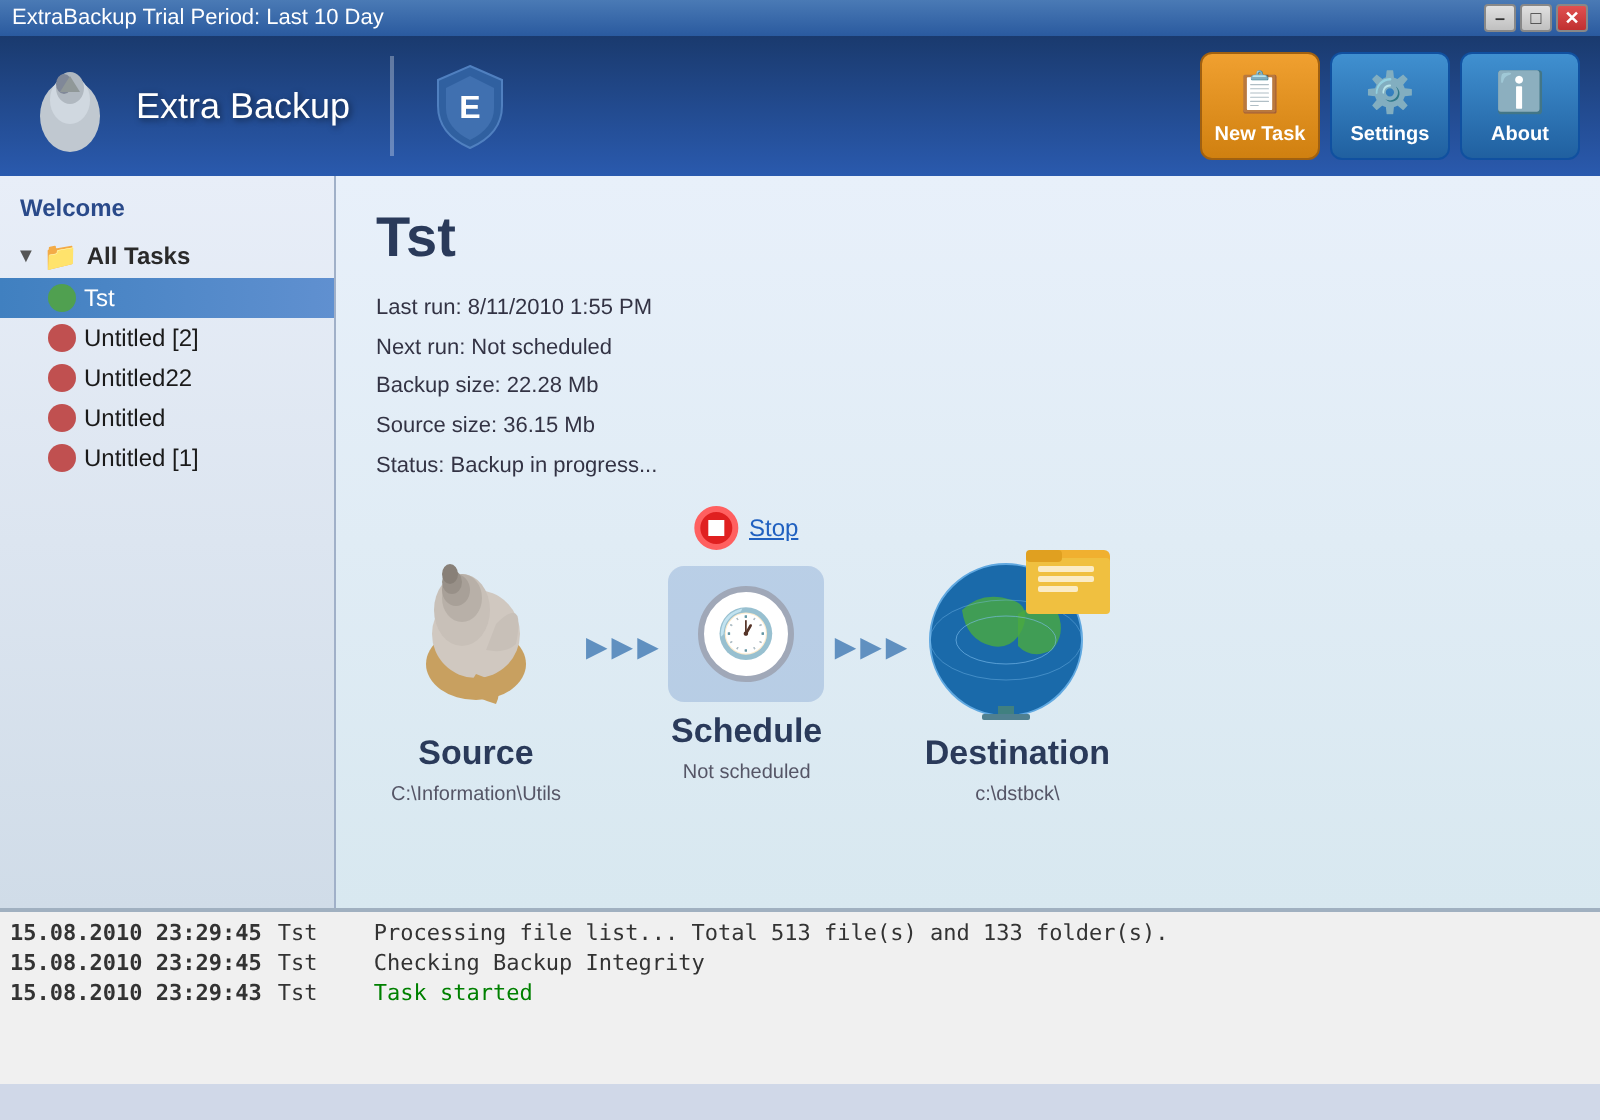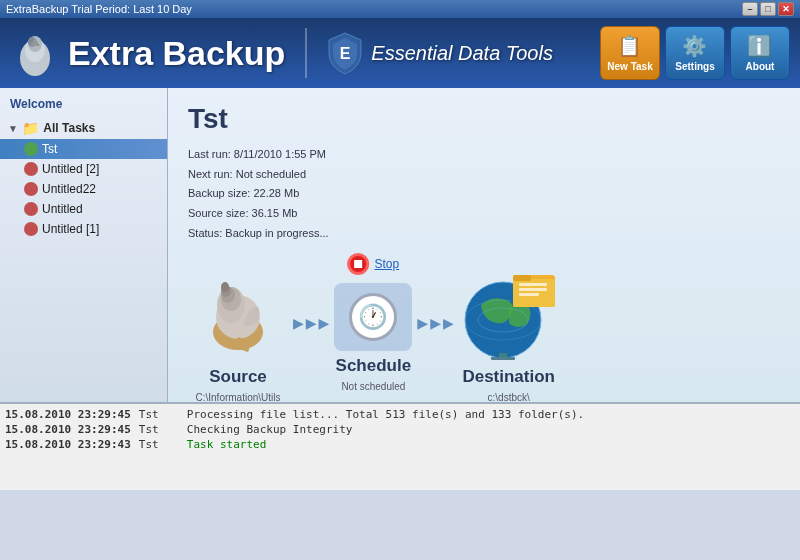--- a/index.html
+++ b/index.html
@@ -34,42 +34,42 @@
     .app-header {
       background: linear-gradient(to bottom, #1a3a6e, #2a5aae);
       height: 70px;
       display: flex;
       align-items: center;
       padding: 0 10px;
       gap: 10px;
     }
     .logo-area { display: flex; align-items: center; gap: 8px; }
     .logo-icon { width: 50px; height: 50px; }
-    .logo-text { color: white; font-size: 34px; font-weight: bold; text-shadow: 1px 1px 3px rgba(0,0,0,0.5); }
+    .logo-text { color: white; font-size: 18px; font-weight: normal; text-shadow: 1px 1px 3px rgba(0,0,0,0.5); }
     .header-divider { width: 2px; height: 50px; background: rgba(255,255,255,0.3); margin: 0 10px; }
     .brand-area { display: flex; align-items: center; gap: 8px; }
     .brand-text { color: white; font-size: 20px; font-style: italic; text-shadow: 1px 1px 3px rgba(0,0,0,0.5); }
     .header-spacer { flex: 1; }
     .header-buttons { display: flex; gap: 5px; }
     .header-btn {
       width: 60px; height: 54px;
       background: linear-gradient(to bottom, #f0a030, #d08010);
       border: 1px solid #a06010;
       border-radius: 6px;
       cursor: pointer;
       display: flex; flex-direction: column; align-items: center; justify-content: center;
       gap: 3px;
       color: white; font-size: 10px; font-weight: bold;
     }
     .header-btn.settings { background: linear-gradient(to bottom, #4090d0, #2060a0); border-color: #1050a0; }
     .header-btn.about { background: linear-gradient(to bottom, #4090d0, #2060a0); border-color: #1050a0; }
     .btn-icon { font-size: 20px; }
 
     
-    .main-layout { display: flex; height: 314px; }
+    .main-layout { display: flex; height: 366px; }
 
     
     .sidebar {
       width: 168px;
       background: linear-gradient(to bottom, #e8eef8, #d0dce8);
       border-right: 1px solid #a0b0c8;
       padding: 5px 0;
       overflow-y: auto;
     }
     .sidebar-welcome {
@@ -221,21 +221,20 @@
     <span class="logo-text">Extra Backup</span>
   </div>
   <div class="header-divider"></div>
   <div class="brand-area">
 
     <svg width="36" height="44" viewBox="0 0 36 44">
       <path d="M18 2 L34 9 L34 22 Q34 36 18 43 Q2 36 2 22 L2 9 Z" fill="#3060a0" stroke="#5080c0" stroke-width="1"></path>
       <path d="M18 7 L30 13 L30 23 Q30 33 18 39 Q6 33 6 23 L6 13 Z" fill="#4070b0"></path>
       <text x="18" y="28" text-anchor="middle" fill="white" font-size="16" font-weight="bold">E</text>
     </svg>
-    <span class="brand-text">Essential Data Tools</span>
   </div>
   <div class="header-spacer"></div>
   <div class="header-buttons">
     <div class="header-btn">
       <span class="btn-icon">📋</span>
       <span>New Task</span>
     </div>
     <div class="header-btn settings">
       <span class="btn-icon">⚙️</span>
       <span>Settings</span>

